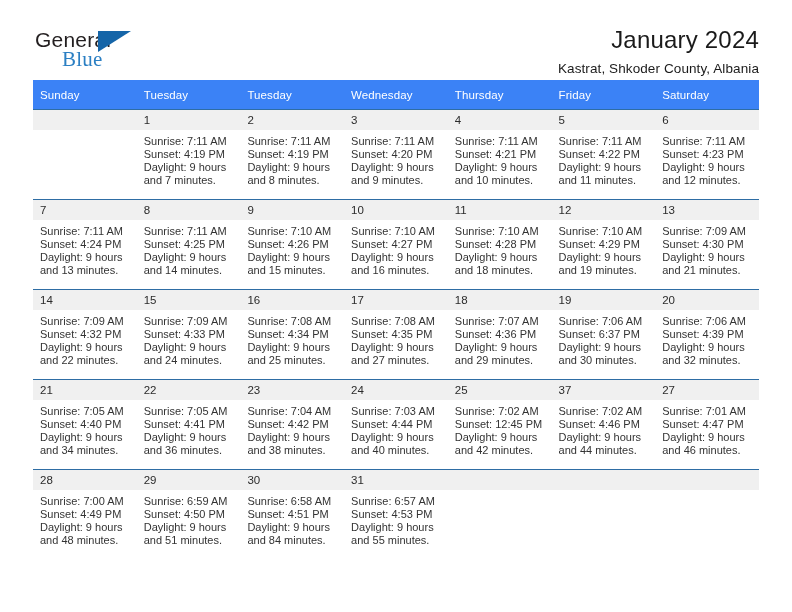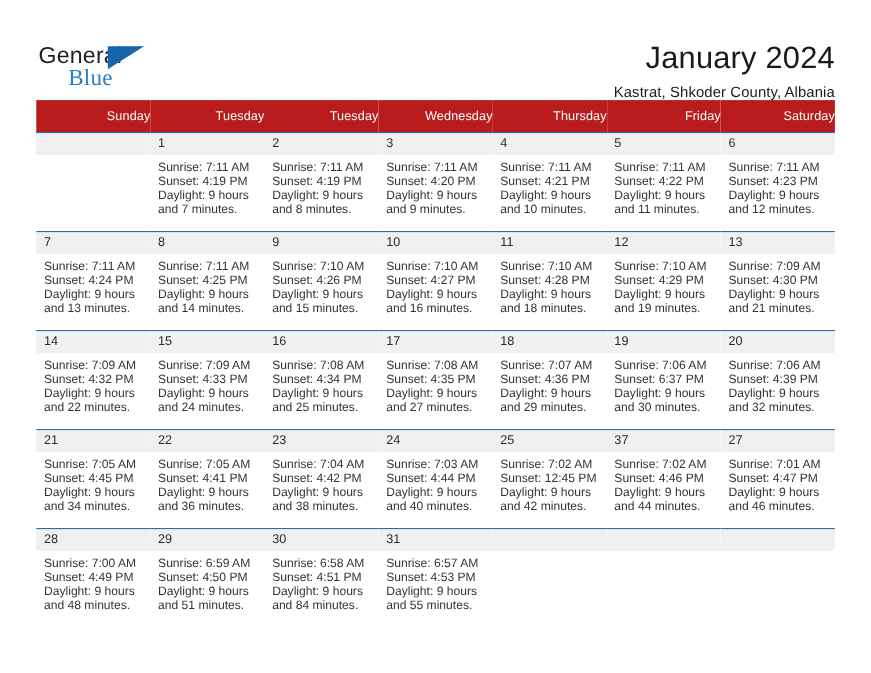--- a/index.html
+++ b/index.html
@@ -12,21 +12,21 @@
     background: #ffffff;
     font-family: "Liberation Sans", sans-serif;
     color: #1a1a1a;
     overflow: hidden;
   }
   .page {
     position: relative;
     width: 792px;
     height: 612px;
     box-sizing: border-box;
-    padding: 12px 33px;
+    padding: 1px 33px;
   }
 
   
   .header {
     display: flex;
     align-items: flex-start;
     justify-content: space-between;
     padding-top: 26px;
     height: 72px;
     box-sizing: border-box;
@@ -63,46 +63,46 @@
     width: 0;
     height: 0;
     border-left: 33px solid #1565a8;
     border-bottom: 21px solid transparent;
   }
   .title-wrap {
     text-align: right;
     padding-top: 0px;
   }
   .cal-title {
-    font-size: 28px;
+    font-size: 24px;
     font-weight: normal;
     color: #1a1a1a;
     line-height: 1.05;
     letter-spacing: .2px;
   }
   .cal-subtitle {
     font-size: 13.5px;
     color: #1a1a1a;
     margin-top: 9px;
     letter-spacing: .1px;
   }
 
   
   .calendar {
     width: 726px;
     border-collapse: collapse;
     table-layout: fixed;
     margin-top: 7px;
   }
   .calendar th {
-    background: #b91c1c;
+    background: #3b82f6;
     color: #ffffff;
     font-weight: normal;
     font-size: 11.5px;
-    text-align: right;
+    text-align: left;
     padding: 5px 0 5px 7px;
     height: 19px;
     letter-spacing: .1px;
   }
   .calendar td {
     vertical-align: top;
     padding: 0;
     border-top: 1px solid #2e6da4;
     width: 103.7px;
     height: 89px;
@@ -349,21 +349,21 @@
               <div>Daylight: 9 hours</div>
               <div>and 32 minutes.</div>
             </div>
           </td>
         </tr>
         <tr>
           <td>
             <div class="daynum">21</div>
             <div class="details">
               <div>Sunrise: 7:05 AM</div>
-              <div>Sunset: 4:45 PM</div>
+              <div>Sunset: 4:40 PM</div>
               <div>Daylight: 9 hours</div>
               <div>and 34 minutes.</div>
             </div>
           </td>
           <td>
             <div class="daynum">22</div>
             <div class="details">
               <div>Sunrise: 7:05 AM</div>
               <div>Sunset: 4:41 PM</div>
               <div>Daylight: 9 hours</div>

